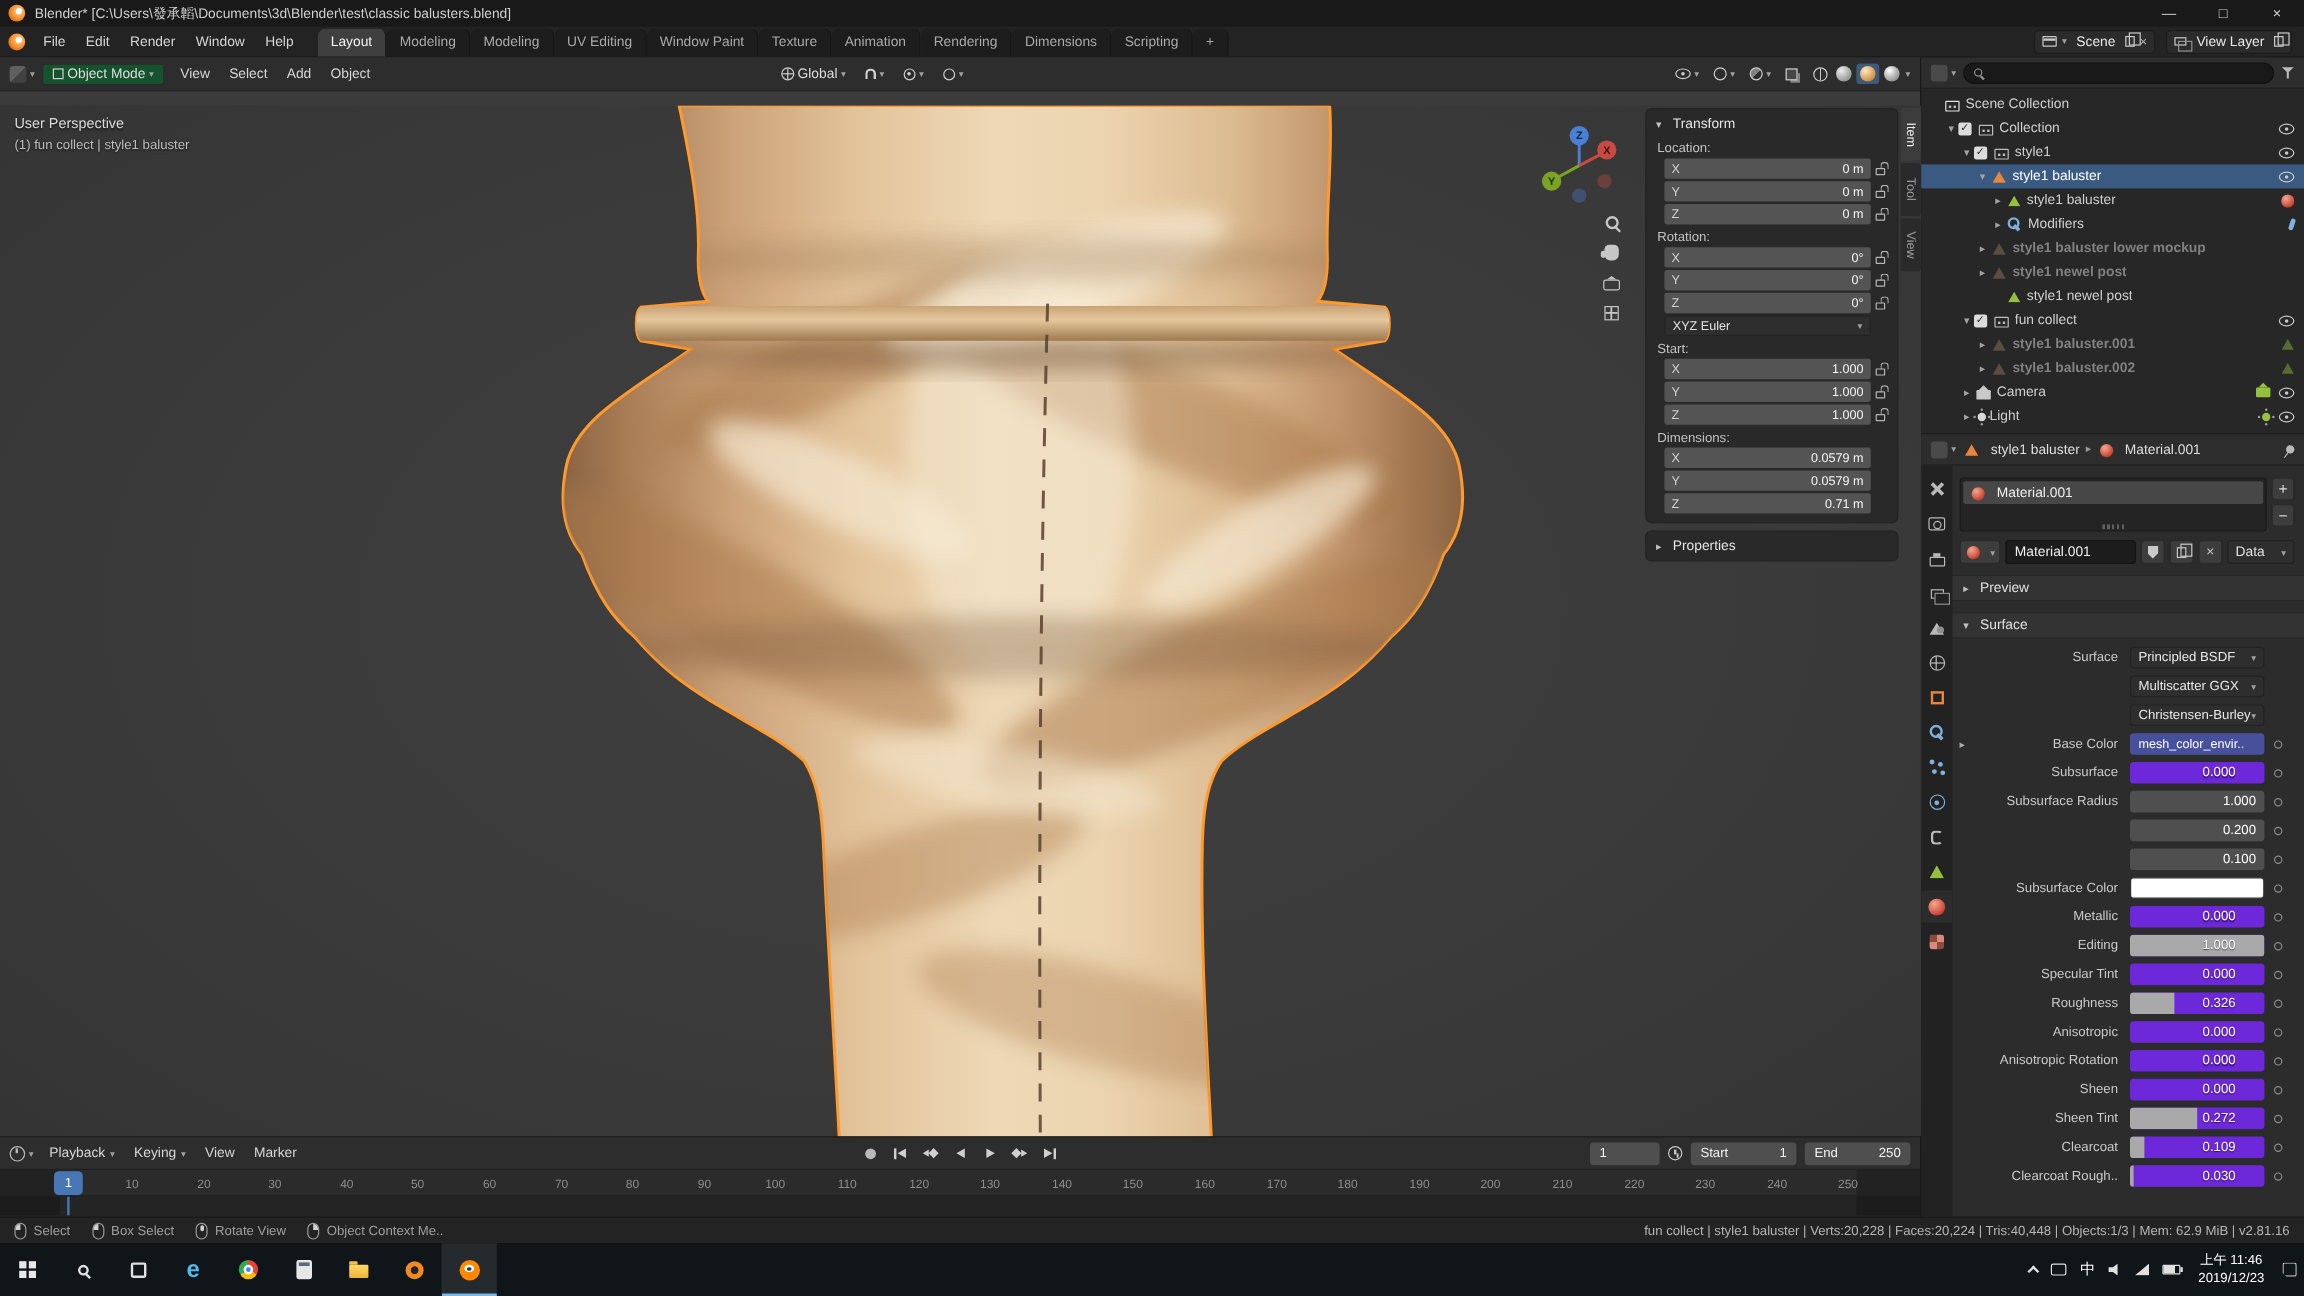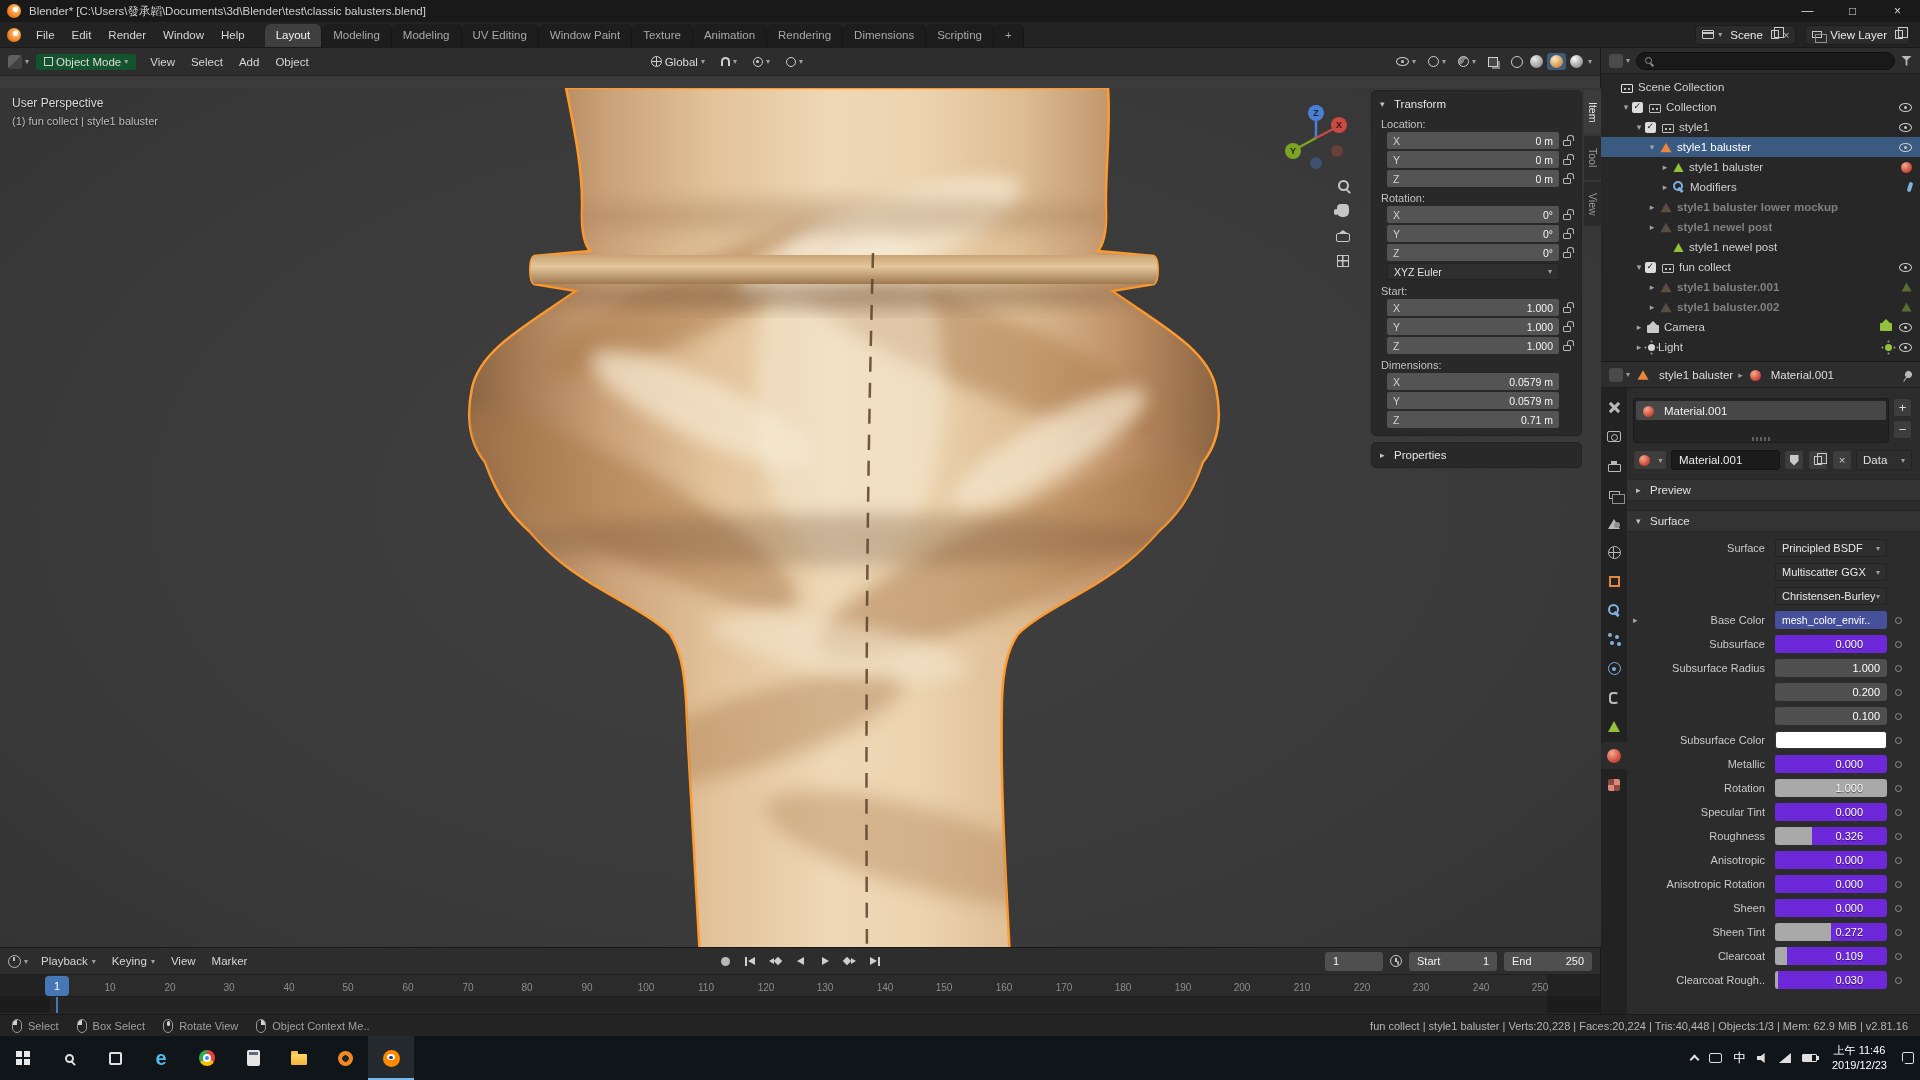--- a/index.html
+++ b/index.html
@@ -1161,21 +1161,21 @@
               <span class="pctl slider" style="--fill: 0;">
                 <i class="fillbar"></i>
                 <b class="pval">0.000</b>
               </span>
 
               <span class="kdot"></span>
             </div>
 
             <div class="prow">
 
-              <span class="plabel">Rotation</span>
+              <span class="plabel">Editing</span>
 
               <span class="pctl slider" style="--fill: 1;">
                 <i class="fillbar"></i>
                 <b class="pval">1.000</b>
               </span>
 
               <span class="kdot"></span>
             </div>
 
             <div class="prow">

